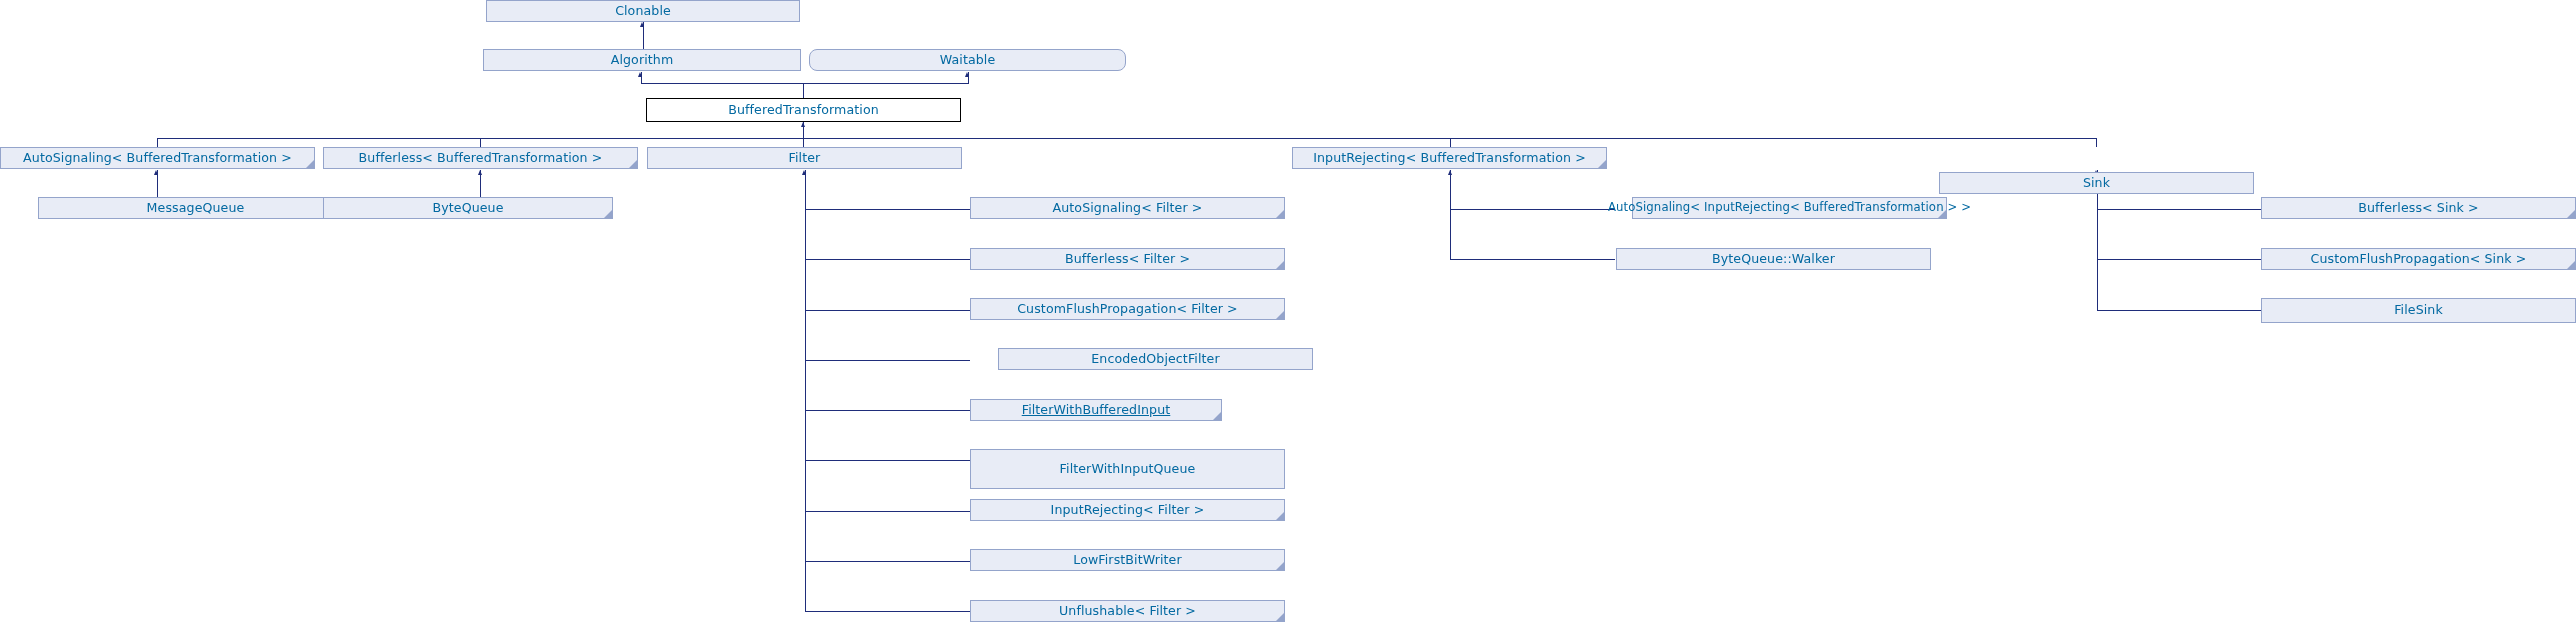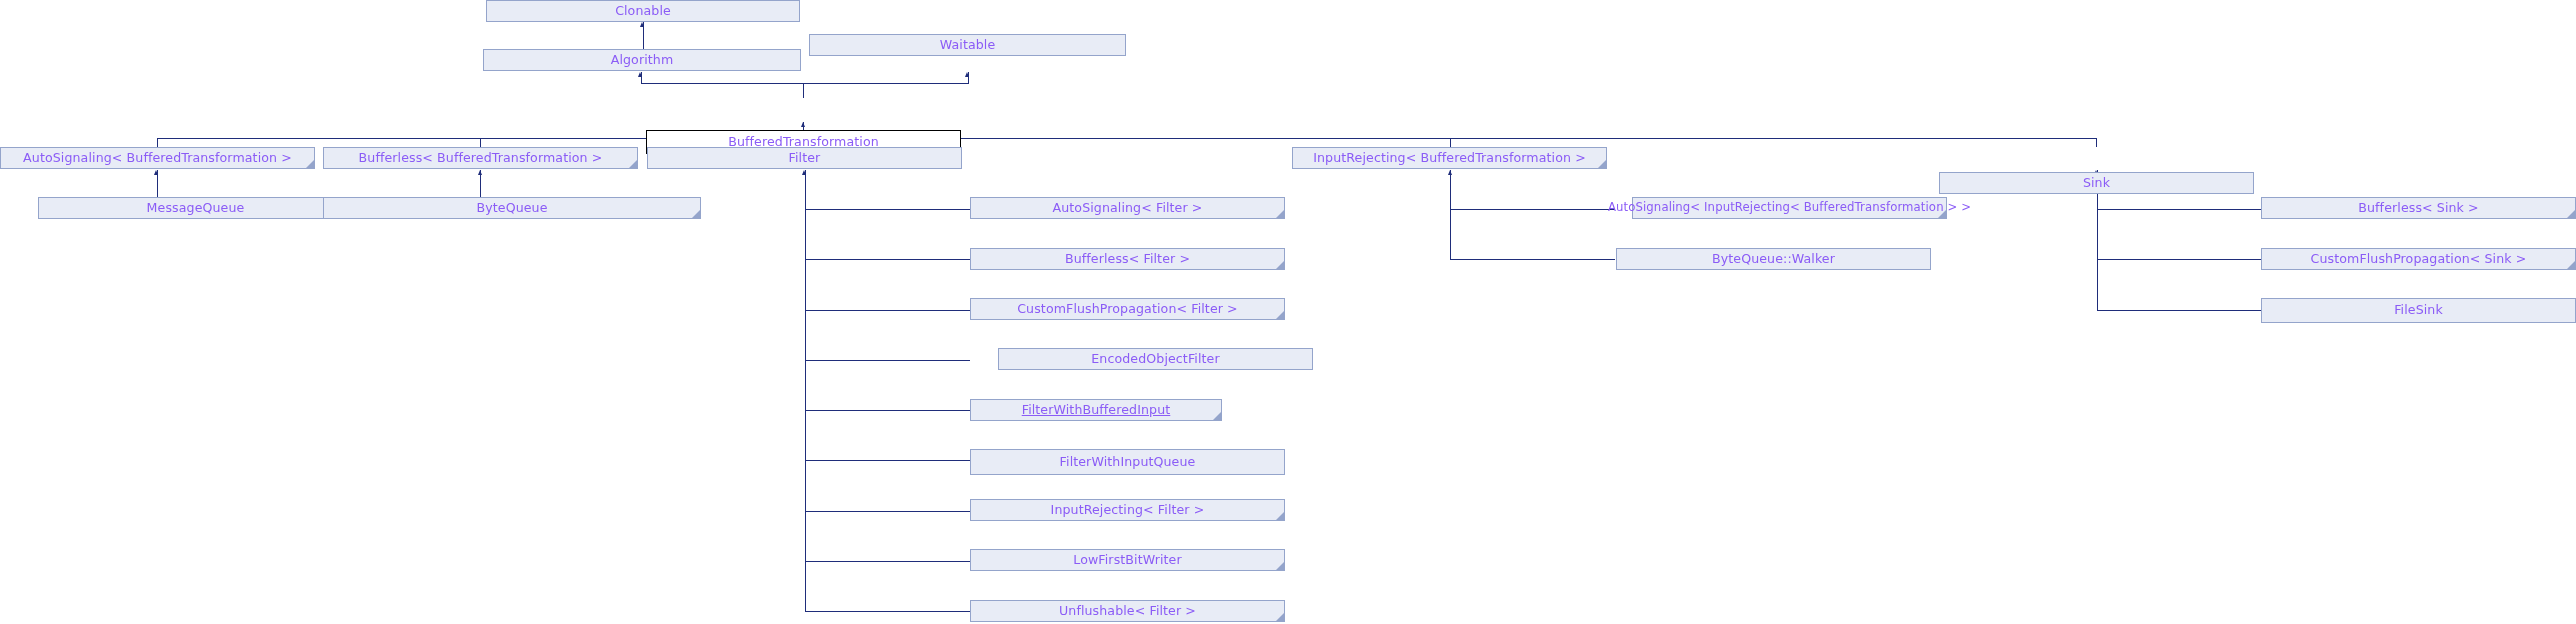--- a/index.html
+++ b/index.html
@@ -15,35 +15,34 @@
     width: 2576px;
     height: 625px;
     background: #ffffff;
     overflow: hidden;
   }
   .node {
     position: absolute;
     box-sizing: border-box;
     background: #e8ecf6;
     border: 0.9px solid #94a4cb;
-    color: #8b5cf6;
+    color: #0369a1;
     font-size: 12.6px;
     line-height: 1;
     display: flex;
     align-items: center;
     justify-content: center;
     text-align: center;
     white-space: nowrap;
     letter-spacing: 0.1px;
     cursor: pointer;
   }
   .node.current {
     background: #ffffff;
     border: 0.9px solid #000000;
-    margin-top: 32px;
   }
   
   .node.folded::after {
     content: "";
     position: absolute;
     right: 0;
     bottom: 0;
     width: 0;
     height: 0;
     border-style: solid;
@@ -118,49 +117,49 @@
     <div class="arrow" style="left:2094px; top:170px;"></div>
     <div class="edge h" style="left:2097px; top:209px; width:165px;"></div>
     <div class="edge h" style="left:2097px; top:259px; width:165px;"></div>
     <div class="edge h" style="left:2097px; top:310px; width:165px;"></div>
   </div>
 
   <div class="node" style="left:486px; top:0px; width:314px; height:22.4px;">Clonable</div>
 
   <div class="node" style="left:483px; top:49px; width:318px; height:22.4px;">Algorithm</div>
 
-  <div class="node" style="left:809px; top:34px; width:317px; height:22.4px;">Waitable</div>
+  <div class="node" style="left:809px; top:49px; width:317px; height:22.4px;border-radius:8px;">Waitable</div>
 
   <div class="node current" style="left:646px; top:98px; width:315px; height:24px;">BufferedTransformation</div>
 
   <div class="node folded" style="left:0px; top:147px; width:315px; height:22.4px;">AutoSignaling&lt; BufferedTransformation &gt;</div>
 
   <div class="node folded" style="left:323px; top:147px; width:315px; height:22.4px;">Bufferless&lt; BufferedTransformation &gt;</div>
 
   <div class="node" style="left:647px; top:147px; width:315px; height:22.4px;">Filter</div>
 
   <div class="node folded" style="left:1292px; top:147px; width:315px; height:22.4px;">InputRejecting&lt; BufferedTransformation &gt;</div>
 
   <div class="node" style="left:1939px; top:147px; width:315px; height:22.4px;margin-top:25px;">Sink</div>
 
   <div class="node" style="left:0px; top:197px; width:315px; height:22.4px;margin-left:38px;">MessageQueue</div>
 
-  <div class="node folded" style="left:323px; top:197px; width:378px; height:22.4px;">ByteQueue</div>
+  <div class="node folded" style="left:323px; top:197px; width:290px; height:22.4px;">ByteQueue</div>
 
   <div class="node folded" style="left:970px; top:197px; width:315px; height:22.4px;">AutoSignaling&lt; Filter &gt;</div>
 
   <div class="node folded" style="left:970px; top:248px; width:315px; height:22.4px;">Bufferless&lt; Filter &gt;</div>
 
   <div class="node folded" style="left:970px; top:298px; width:315px; height:22.4px;">CustomFlushPropagation&lt; Filter &gt;</div>
 
   <div class="node" style="left:970px; top:348px; width:315px; height:22.4px;margin-left:28px;">EncodedObjectFilter</div>
 
   <div class="node folded" style="left:970px; top:399px; width:252px; height:22.4px;text-decoration:underline;">FilterWithBufferedInput</div>
 
-  <div class="node" style="left:970px; top:449px; width:315px; height:26px;text-align:center;">FilterWithInputQueue</div>
+  <div class="node" style="left:970px; top:449px; width:315px; height:40px;text-align:center;">FilterWithInputQueue</div>
 
   <div class="node folded" style="left:970px; top:499px; width:315px; height:22.4px;">InputRejecting&lt; Filter &gt;</div>
 
   <div class="node folded" style="left:970px; top:549px; width:315px; height:22.4px;">LowFirstBitWriter</div>
 
   <div class="node folded" style="left:970px; top:600px; width:315px; height:22.4px;">Unflushable&lt; Filter &gt;</div>
 
   <div class="node folded" style="left:1632px; top:197px; width:315px; height:22.4px; font-size:11.7px;">AutoSignaling&lt; InputRejecting&lt; BufferedTransformation &gt; &gt;</div>
 
   <div class="node" style="left:1616px; top:248px; width:315px; height:22.4px;">ByteQueue::Walker</div>

